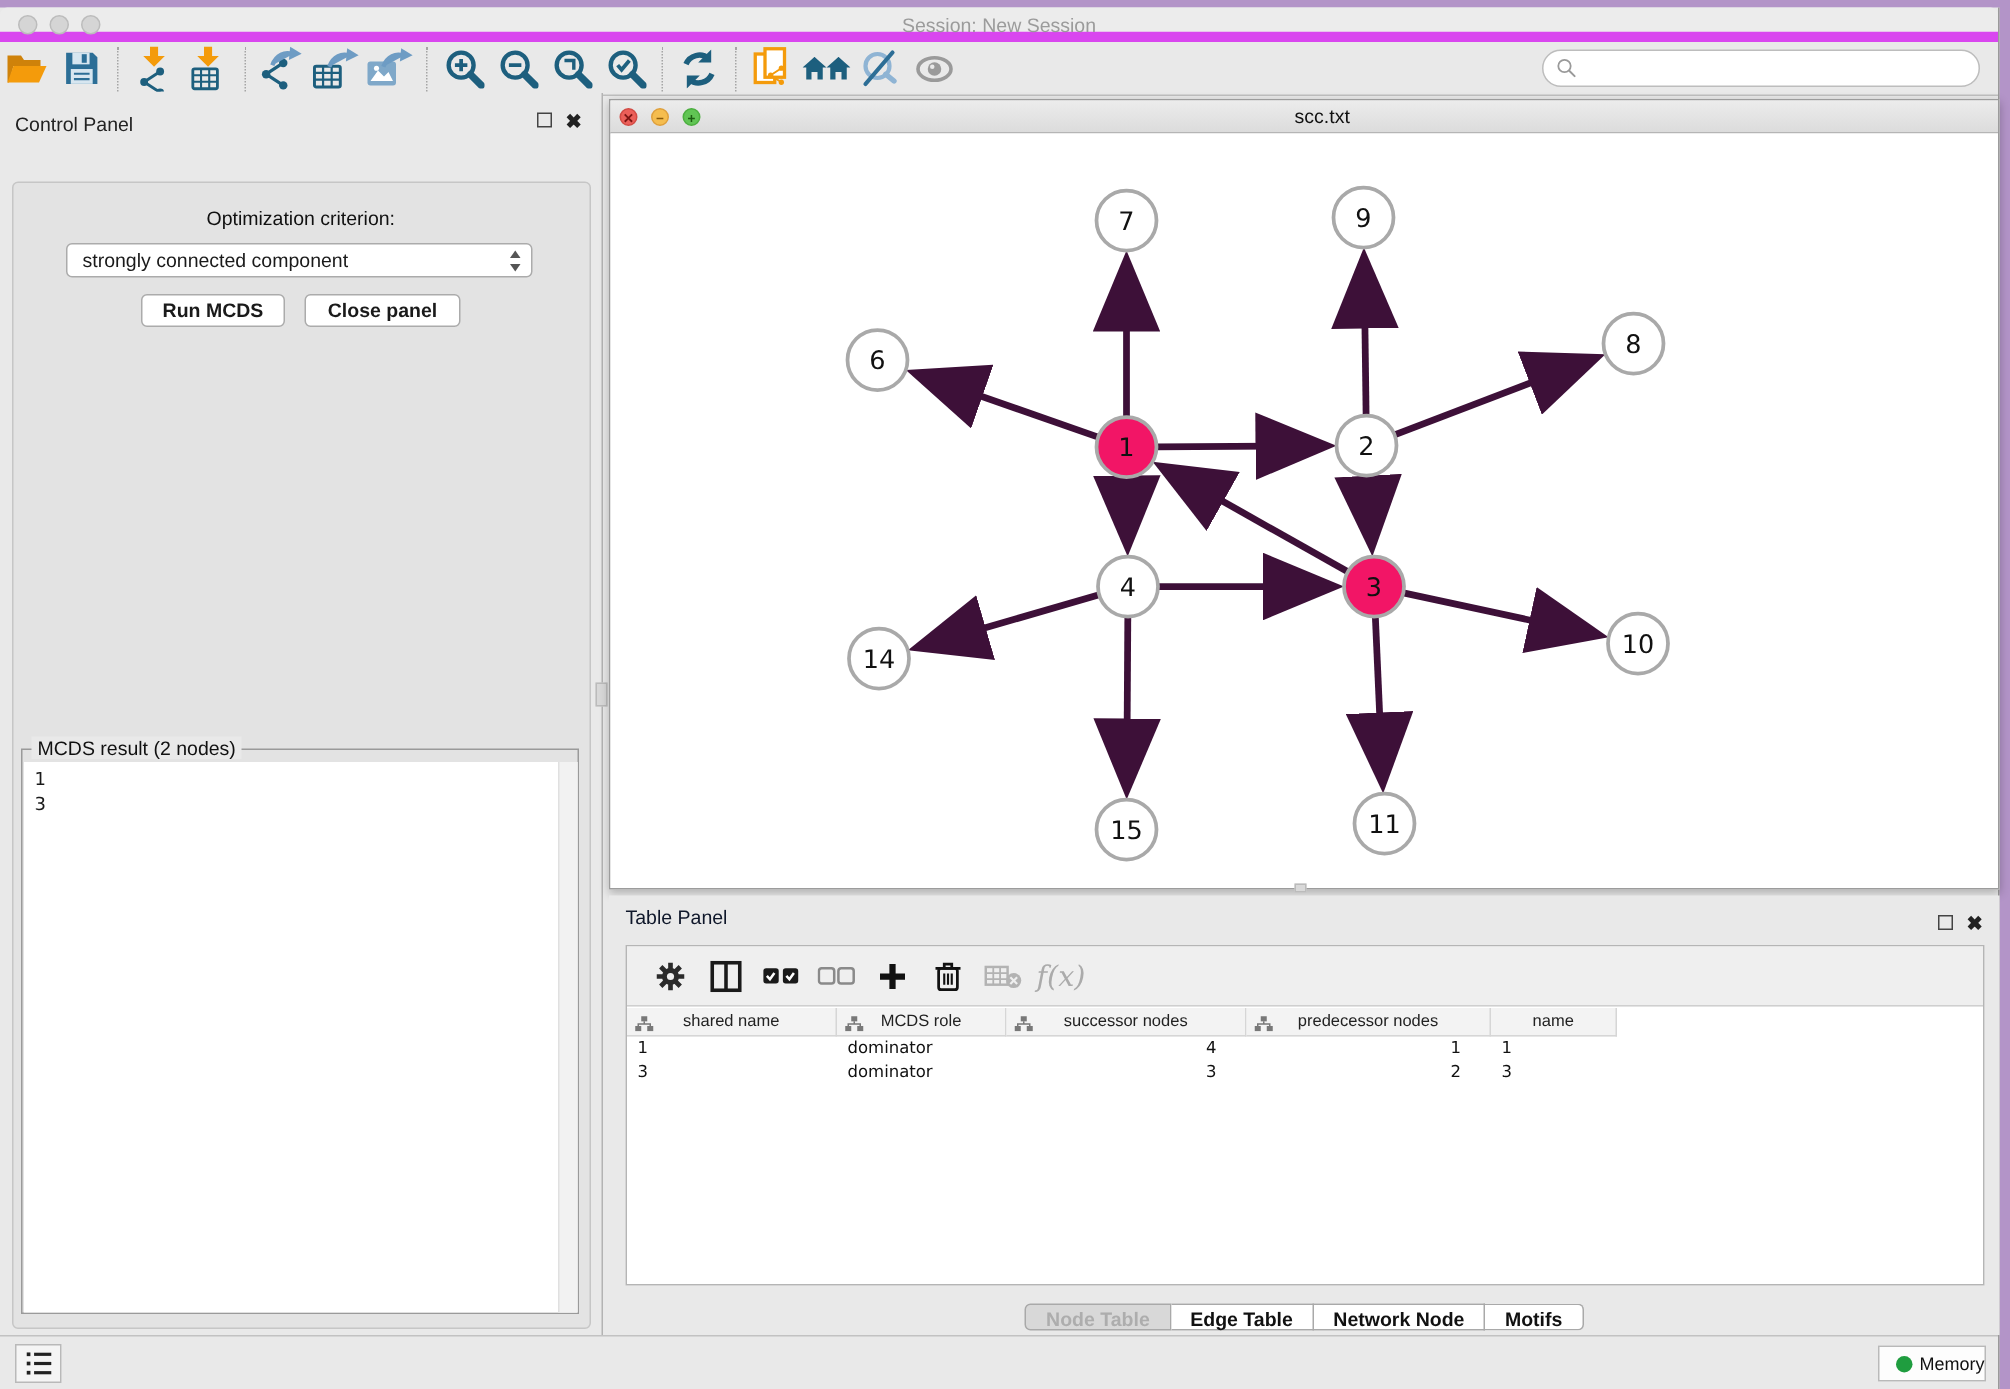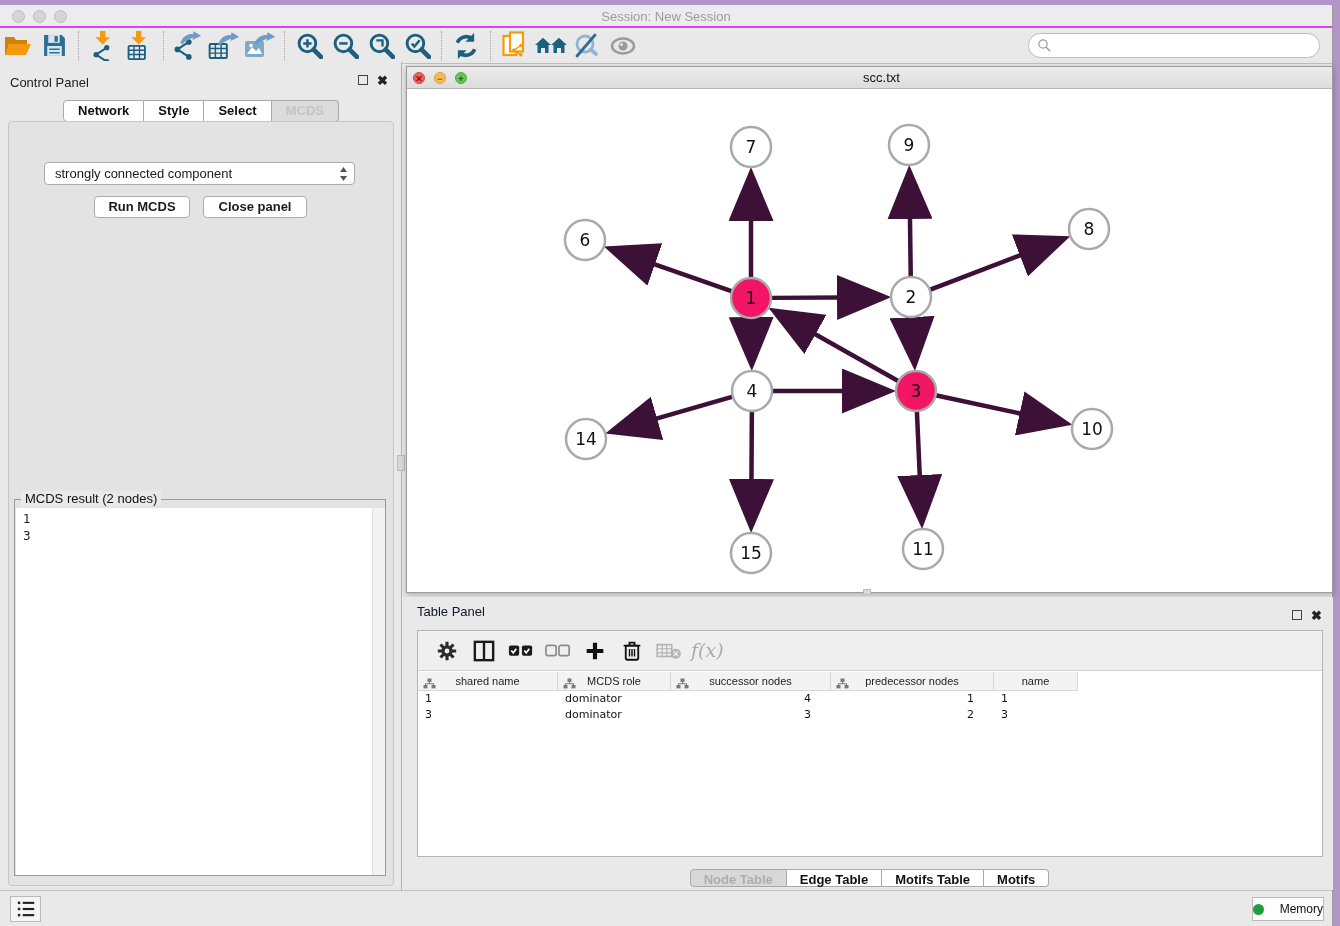--- a/index.html
+++ b/index.html
@@ -2,21 +2,21 @@
 <html><head>
 <meta charset="utf-8">
 <style>
   * { margin:0; padding:0; box-sizing:border-box; }
   html,body { width:1340px; height:926px; overflow:hidden; }
   body { background:#b394c8; font-family:"Liberation Sans",sans-serif; font-size:13px; color:#1a1a1a; position:relative; }
 
   .app { position:absolute; left:0; top:5px; width:1333px; height:921px; background:#e9e9e9; border-right:1px solid #9a9a9a; }
 
   
-  .titlebar { position:absolute; left:0; top:0; width:100%; height:23px; background:#ececec; border-bottom:2px solid #d946ef; border-top-left-radius:5px; border-top-right-radius:5px; }
+  .titlebar { position:absolute; left:0; top:0; width:100%; height:23px; background:#ececec; border-bottom:7px solid #d946ef; border-top-left-radius:5px; border-top-right-radius:5px; }
   .traffic { position:absolute; top:5px; width:13px; height:13px; border-radius:50%; background:#d5d5d5; border:1px solid #bcbcbc; }
   .titlebar .t1{left:12px;} .titlebar .t2{left:33px;} .titlebar .t3{left:54px;}
   .win-title { position:absolute; top:4px; left:0; width:100%; text-align:center; color:#9b9b9b; font-size:13px; }
 
   
   .toolbar { position:absolute; left:0; top:23px; width:100%; height:36px; background:#e9e9e9; border-bottom:1px solid #bfbfbf; display:flex; align-items:center; }
   .tb-icon { width:36px; height:32px; display:flex; align-items:center; justify-content:center; }
   .tb-sep { width:1px; height:30px; border-left:1px dotted #a5a5a5; margin:0 6px; }
   .search-wrap { position:absolute; right:12px; top:5px; width:292px; height:25px; background:#fff; border:1px solid #bdbdbd; border-radius:13px; display:flex; align-items:center; padding-left:8px; }
   .search-wrap svg { flex:0 0 auto; }
@@ -79,21 +79,21 @@
   .td-right { text-align:right; padding-right:20px; }
   .tp-tabs { bottom:3px; left:0; width:927px; position:absolute; display:flex; justify-content:center; }
   .tp-tab { height:18px; line-height:20px; padding:0 13px; background:#fff; border:1px solid #a9a9a9; border-left:none; font-size:13px; font-weight:bold; color:#111; }
   .tp-tab:first-child { border-left:1px solid #a9a9a9; border-radius:4px 0 0 4px; }
   .tp-tab:last-child { border-radius:0 4px 4px 0; }
   .tp-tab.selected { background:#d8d8d8; color:#adadad; }
 
   
   .status-bar { position:absolute; left:0; bottom:0; width:100%; height:36px; background:#e9e9e9; border-top:1px solid #c2c2c2; }
   .status-list-btn { position:absolute; left:10px; top:5px; width:31px; height:26px; background:#f5f5f5; border:1px solid #b9b9b9; display:flex; align-items:center; justify-content:center; }
-  .memory-btn { position:absolute; right:8px; top:6px; width:72px; height:24px; background:#fdfdfd; border:1px solid #b9b9b9; display:flex; align-items:center; justify-content:space-between; gap:5px; font-size:12px; color:#111; }
+  .memory-btn { position:absolute; right:8px; top:6px; width:72px; height:24px; background:#fdfdfd; border:1px solid #b9b9b9; display:flex; align-items:center; justify-content:flex-end; gap:5px; font-size:12px; color:#111; }
   .mem-dot { width:11px; height:11px; border-radius:50%; background:#1f9d3f; }
 </style>
 </head>
 <body>
 
 <div class="app">
 
   <div class="titlebar">
     <div class="traffic t1"></div>
     <div class="traffic t2"></div>
@@ -265,28 +265,23 @@
         </svg>
       <input class="search-input" placeholder="" style="">
     </div>
   </div>
 
   <div class="control-panel">
     <div class="cp-header-label">Control Panel</div>
     <div class="panel-ctrl cp-float"><span class="float-box"></span></div>
     <div class="panel-ctrl cp-close">✖</div>
 
-    <div class="tab-row cp-tabs" id="cp-tabs">
-        <div class="tab">Network</div>
-        <div class="tab">Style</div>
-        <div class="tab">Select</div>
-        <div class="tab selected">MCDS</div>
-      </div>
 
     <div class="cp-body"></div>
+    <div class="opt-label">Optimization criterion:</div>
 
     <div class="dropdown">
       <span class="dd-label">strongly connected component</span>
       <svg width="9" height="16" viewBox="0 0 9 16">
         <path d="M4.5 1 L8 6 H1 Z" fill="#555"></path>
           <path d="M4.5 15 L1 10 H8 Z" fill="#555"></path>
       </svg>
     </div>
 
     <div class="cp-btn run-btn">Run MCDS</div>
@@ -495,21 +490,21 @@
             <div class="td-cell td-right" style="width: 160px;">3</div>
             <div class="td-cell td-right" style="width: 163px;">2</div>
             <div class="td-cell td-left" style="width: 84px;">3</div>
           </div>
         </div>
     </div>
 
     <div class="tp-tabs" id="tp-tabs">
         <div class="tp-tab selected">Node Table</div>
         <div class="tp-tab">Edge Table</div>
-        <div class="tp-tab">Motifs Table</div>
+        <div class="tp-tab">Network Node</div>
         <div class="tp-tab">Motifs</div>
       </div>
   </div>
 
   <div class="status-bar">
     <div class="status-list-btn">
       <svg width="20" height="18" viewBox="0 0 24 22">
         <g fill="#222">
             <rect x="2" y="2" width="3" height="3"></rect>
             <rect x="2" y="9.5" width="3" height="3"></rect>

